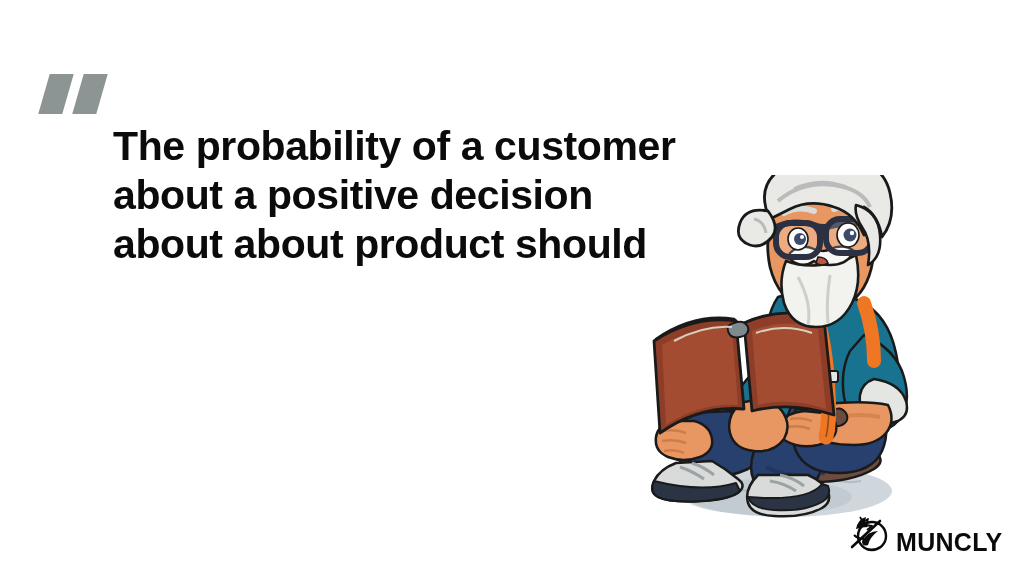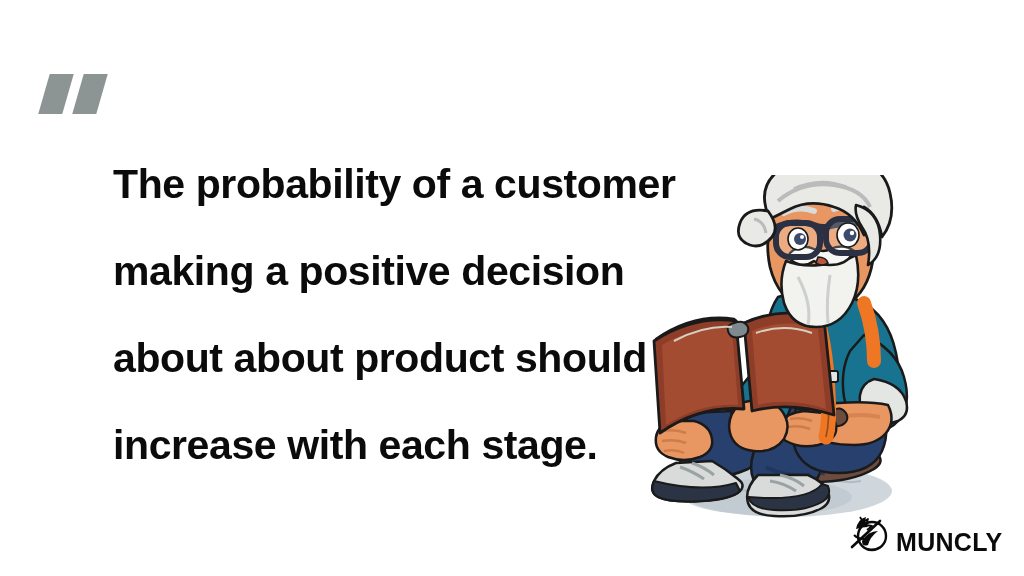--- a/index.html
+++ b/index.html
@@ -40,21 +40,21 @@
     position: absolute;
     left: 113px;
     top: 122px;
     width: 575px;
     color: #0b0b0b;
     font-size: 41px;
     font-weight: bold;
     line-height: 49px;
     letter-spacing: -0.4px;
   }
-  .quote-text .ln { display: block; white-space: nowrap; margin-top: 38px; }
+  .quote-text .ln { display: block; white-space: nowrap; }
 
   
   .illustration {
     position: absolute;
     left: 618px;
     top: 175px;
     width: 310px;
     height: 345px;
   }
   .illustration svg { display: block; width: 100%; height: 100%; }
@@ -85,23 +85,22 @@
 
 <div id="slide">
 
   <div class="quote-mark">
     <span class="bar b1"></span>
     <span class="bar b2"></span>
   </div>
 
   <div class="quote-text">
     <span class="ln">The probability of a customer</span>
-    <span class="ln">making a positive decision</span>
+    <span class="ln">about a positive decision</span>
     <span class="ln">about about product should</span>
-    <span class="ln">increase with each stage.</span>
   </div>
 
   <div class="illustration">
     <svg viewBox="0 0 310 345" xmlns="http://www.w3.org/2000/svg">
       <defs>
         <clipPath id="bookClipL">
             <path d="M40 164 L112 145 L118 232 L46 250 Z"></path>
           </clipPath>
       </defs>
 

